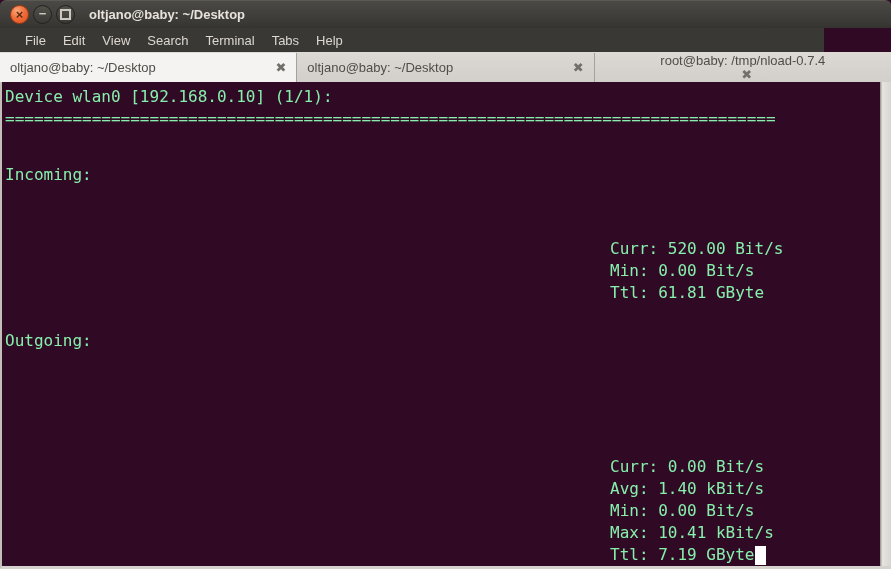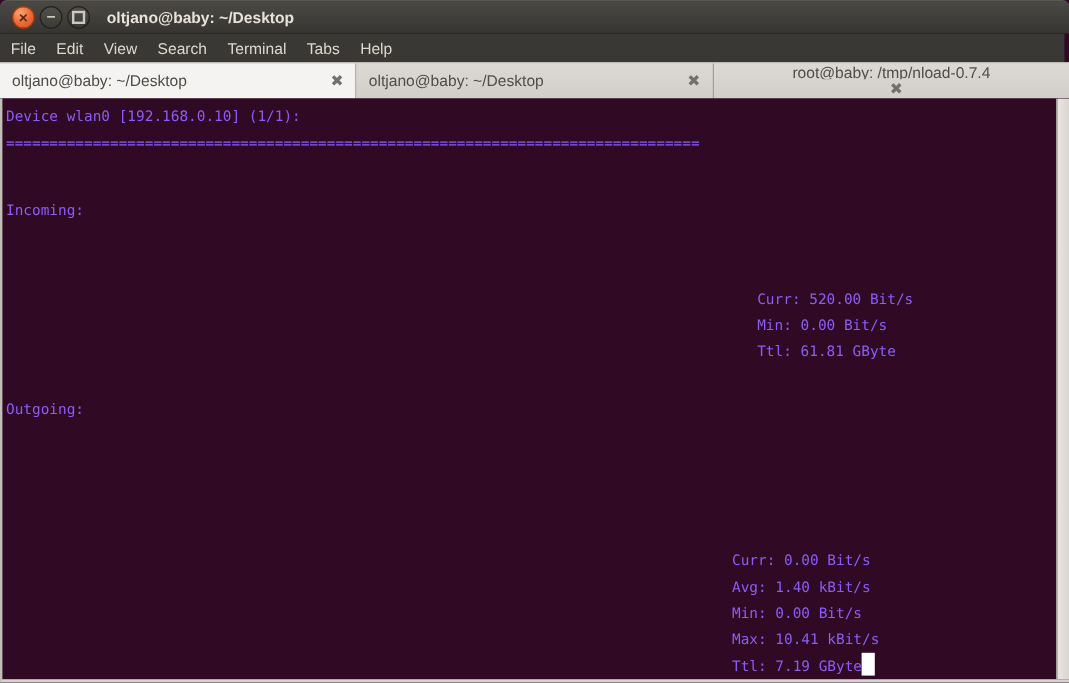--- a/index.html
+++ b/index.html
@@ -32,23 +32,23 @@
   }
   .max-glyph { width:7px; height:7px; border:2px solid #cdc9c1; display:block; }
   .min-glyph { margin-top:-2px; }
   .window-title {
     margin-left:10px; font-size:13px; font-weight:bold; color:#e7e3db;
     white-space:nowrap;
   }
 
   
   .menubar {
-    position:absolute; top:28px; left:0; width:887px; height:24px;
+    position:absolute; top:28px; left:0; width:824px; height:24px;
     background:#3a3834; display:flex; align-items:center;
-    padding-left:9px; box-sizing:border-box;
+    padding-left:25px; box-sizing:border-box;
   }
   .menu-item {
     color:#ddd8d0; font-size:13px; padding:0 9px 0 0; margin-right:8px;
     white-space:nowrap; cursor:default;
   }
 
   
   .tabbar {
     position:absolute; top:52px; left:0; width:891px; height:30px;
     background:#c6c2be; display:flex;
@@ -69,31 +69,31 @@
   .tab-close {
     flex:0 0 auto; font-size:13px; font-weight:bold; color:#73706b;
     margin-left:8px; cursor:default;
   }
 
   
   .terminal {
     position:absolute; top:82px; left:0; width:891px; height:487px;
     background:#300a24; box-sizing:border-box;
     border-left:2px solid #c3beb7; border-bottom:3px solid #d6d2ce;
-    color:#8b5cf6;
+    color:#86efac;
     font-family:"DejaVu Sans Mono","Liberation Mono",monospace;
-    font-size:12px; line-height:22px; overflow:hidden;
+    font-size:16px; line-height:22px; overflow:hidden;
   }
   .tline { position:absolute; left:3px; white-space:nowrap; }
   .device-line   { top:4px; }
   .separator     { top:26px; width:872px; overflow:hidden; }
   .incoming-label{ top:48px;margin-top:34px; }
   .outgoing-label{ top:248px; }
   .stats { position:absolute; left:608px; white-space:nowrap; }
-  .stats-in  { top:156px;margin-left:21px; }
+  .stats-in  { top:156px; }
   .stats-out { top:374px; }
   .stats div { height:22px; }
   .cursor {
     display:inline-block; width:11px; height:19px; background:#ffffff;
     vertical-align:text-bottom; margin-bottom:-1px;
   }
   .scrollbar {
     position:absolute; top:0; right:0; width:11px; height:484px;
     background:linear-gradient(to right,#a59f99 0,#a59f99 1px,#e8e5e1 2px,#d9d5d1 100%);
   }

